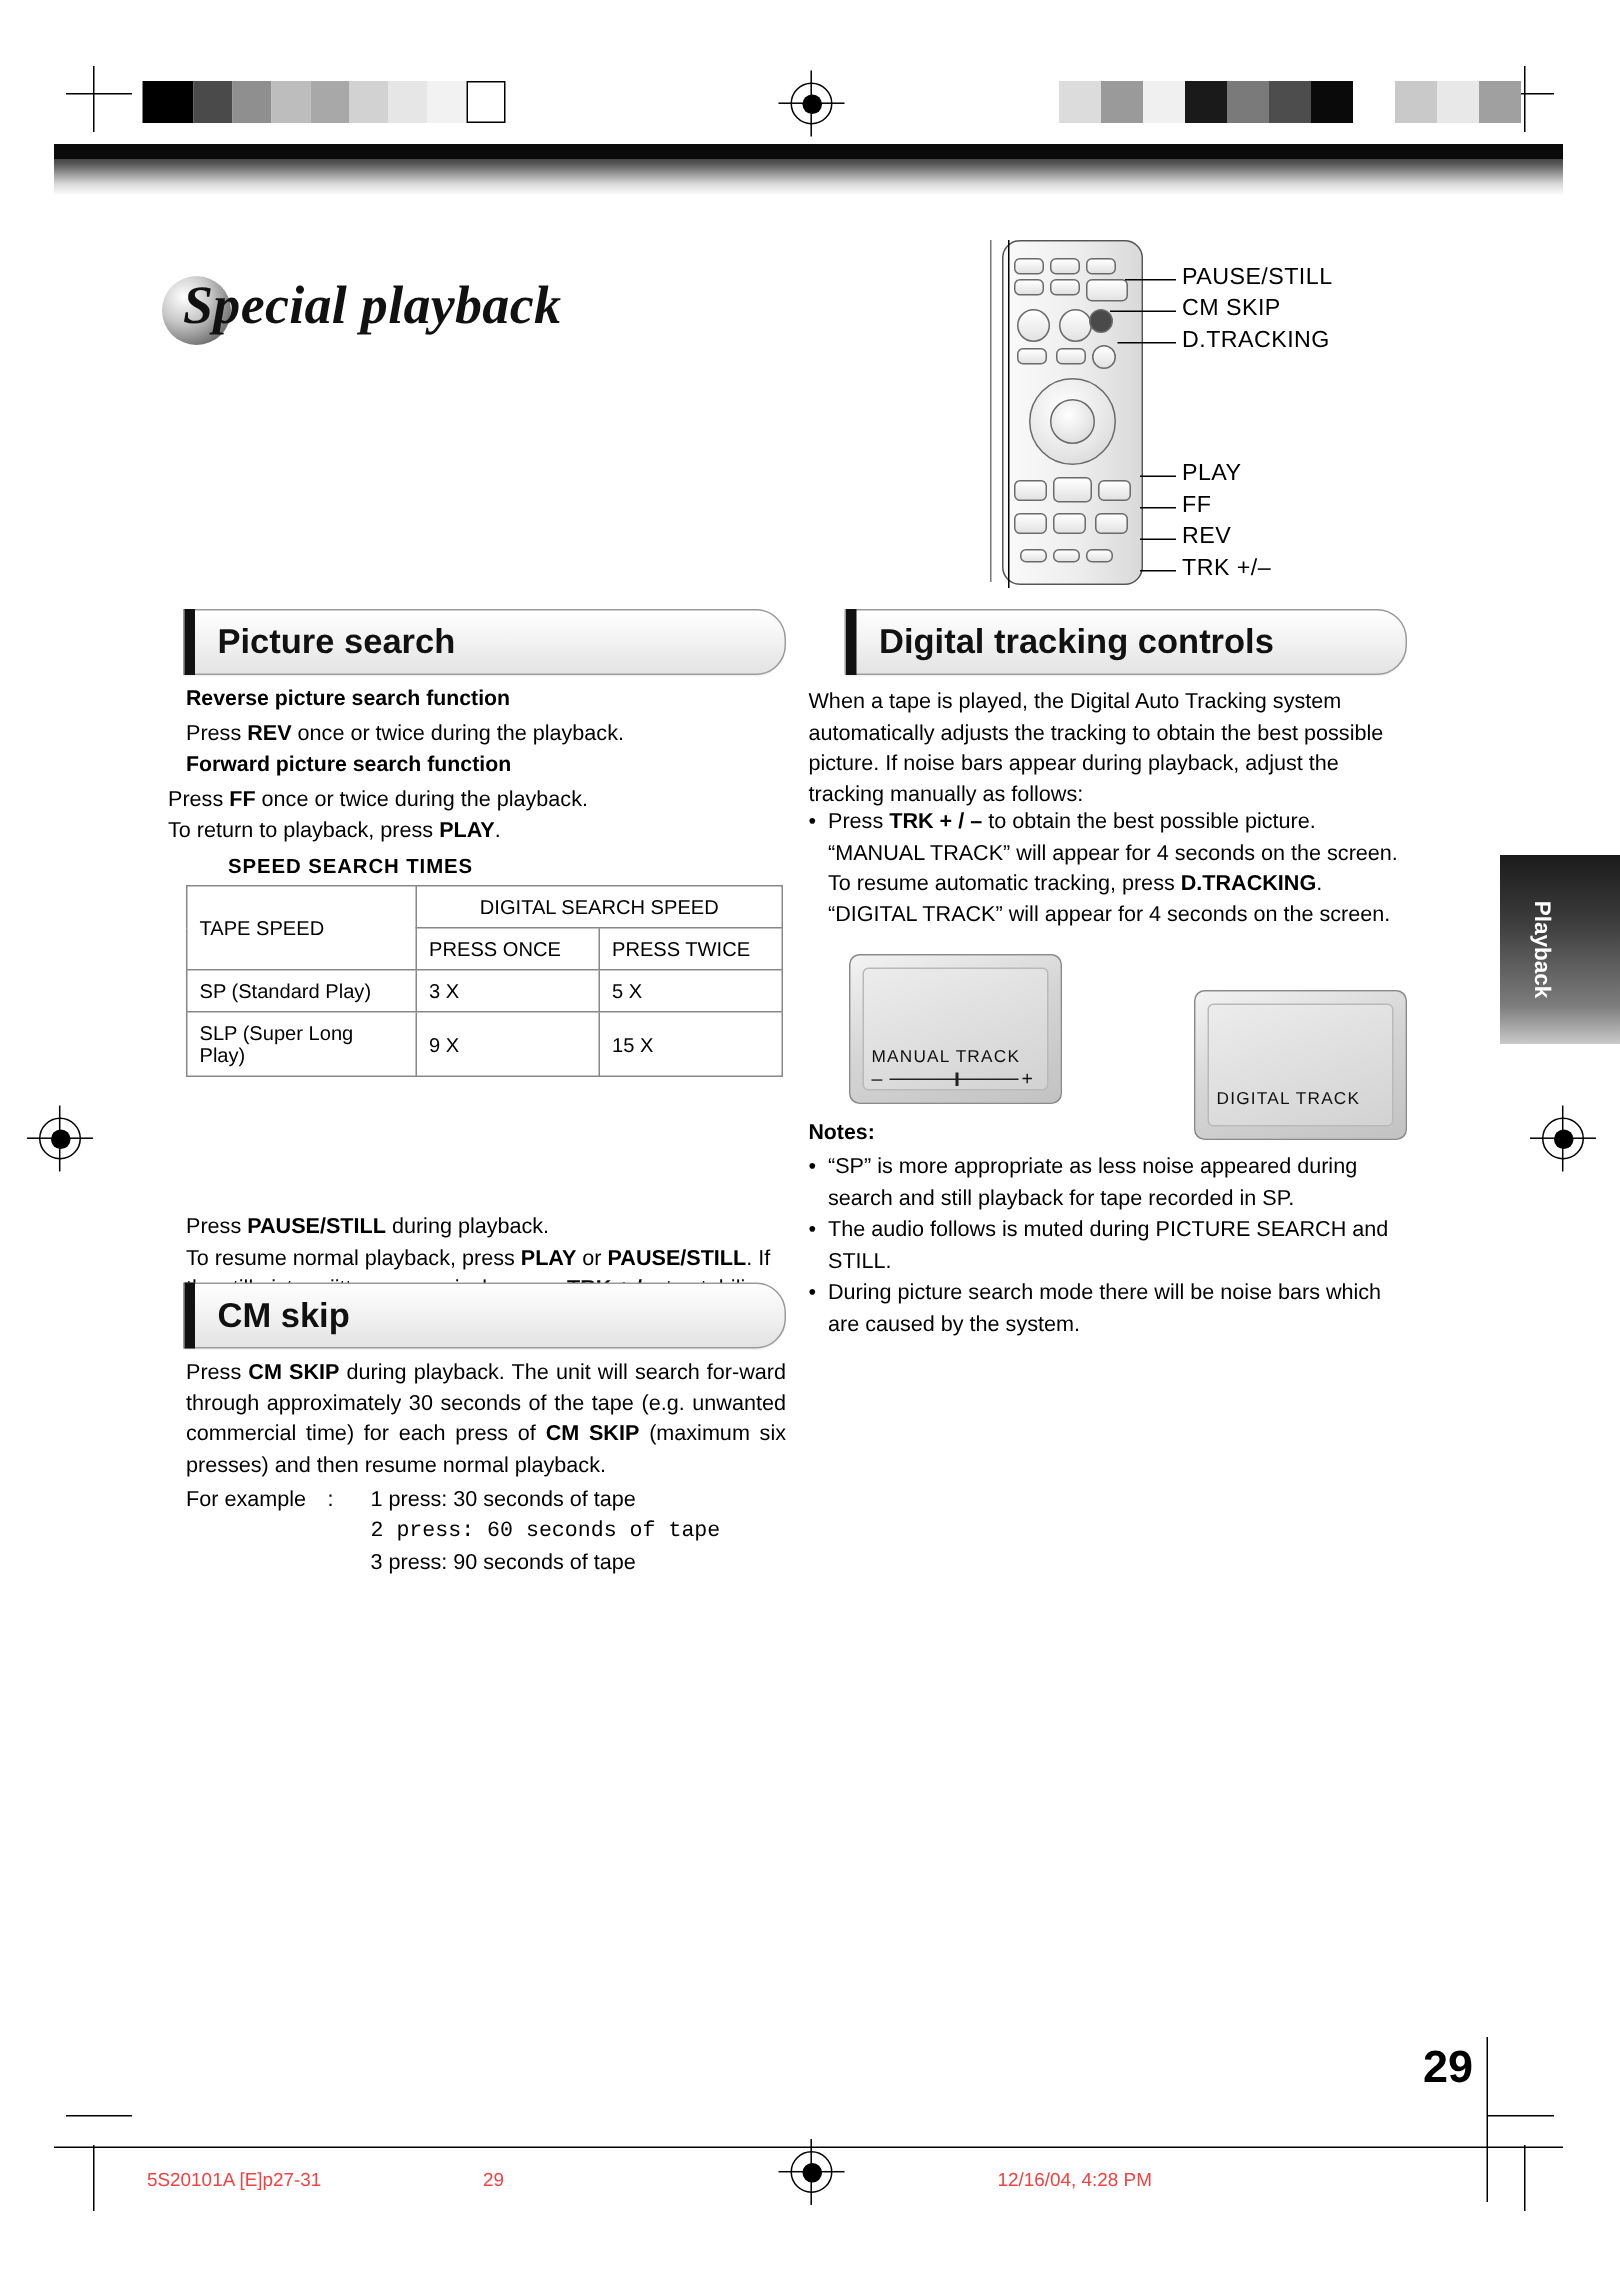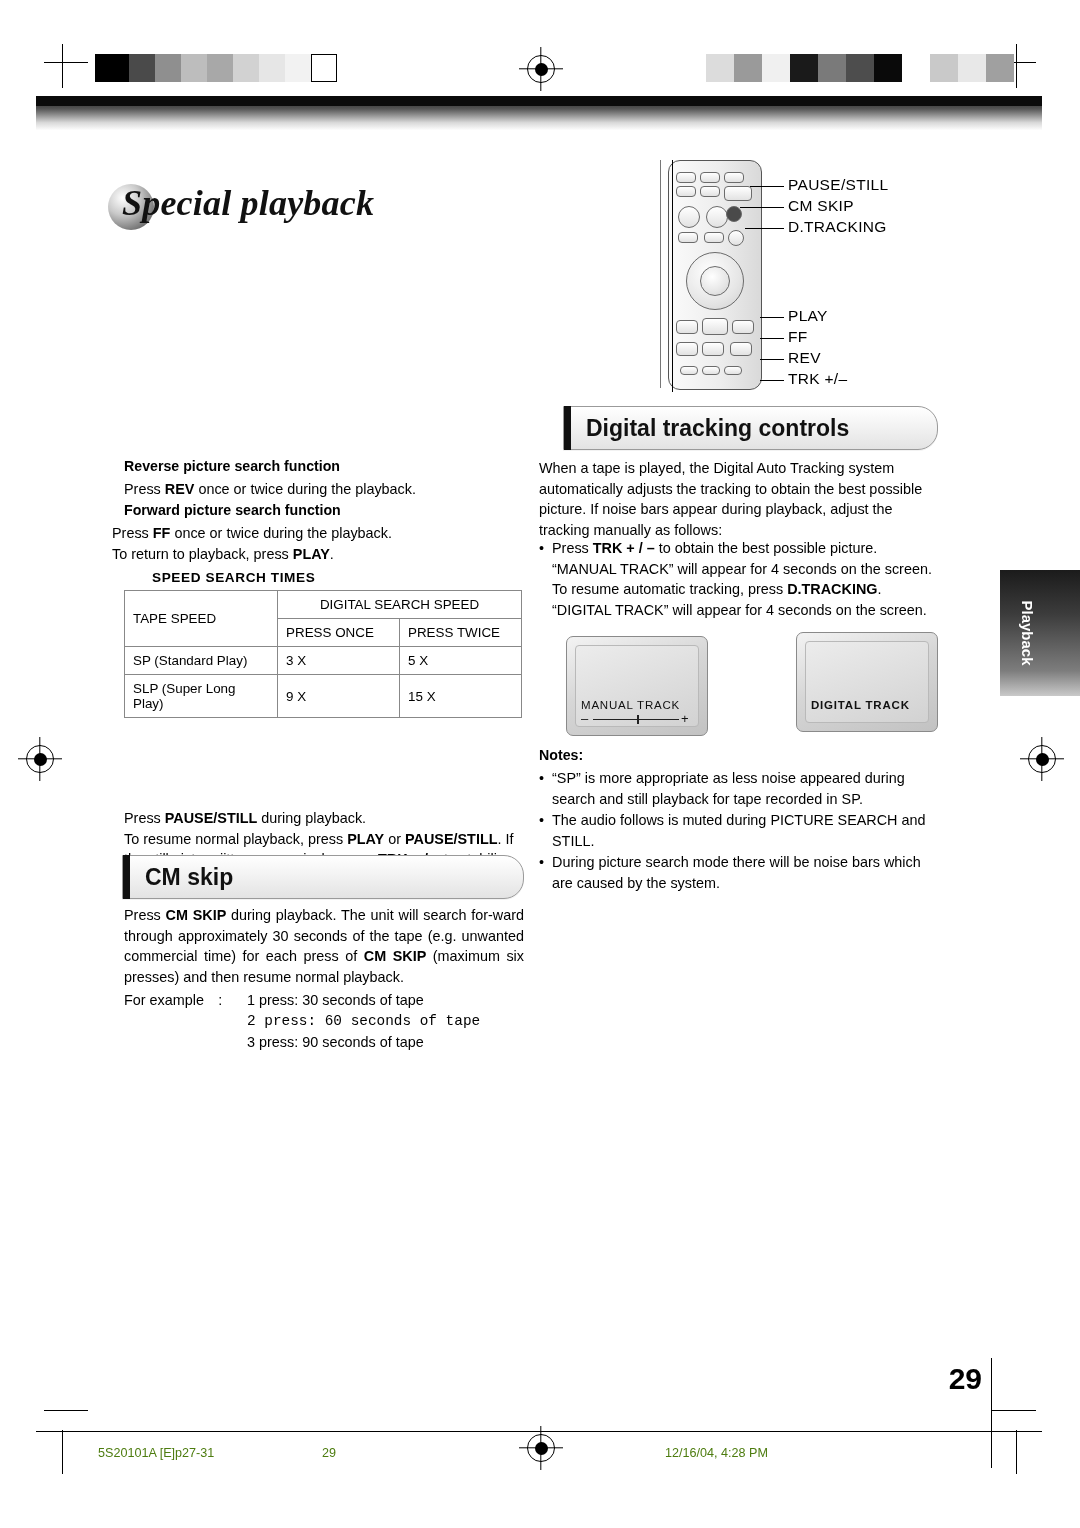--- a/index.html
+++ b/index.html
@@ -130,21 +130,21 @@
     position:absolute; right:20px; top:50%;
     transform:translateY(-50%) rotate(90deg); transform-origin:center;
     color:#fff; font-size:15px; font-weight:bold; white-space:nowrap;
   }
 
   
   .pagenum { position:absolute; right:98px; bottom:132px; font-size:30px; font-weight:bold; }
   .pagenum-rule { position:absolute; right:88px; bottom:60px; width:1.2px; height:110px; background:#000; }
 
   
-  .footer { position:absolute; font-size:12.6px; color:#4d7c0f; }
+  .footer { position:absolute; font-size:12.6px; color:#ef4444; }
   .footer-rule { position:absolute; left:36px; bottom:96px; width:1006px; height:1.1px; background:#000; }
 
   ul.notes { margin:0; padding:0; list-style:none; }
   ul.notes li { position:relative; padding-left:13px; margin-bottom:1px; }
   ul.notes li:before { content:"•"; position:absolute; left:0; top:0; }
 </style>
 </head>
 <body>
 
 <div class="page">
@@ -250,20 +250,24 @@
   <div class="callout-vline" style="left:672px;top:160px;height:232px;"></div>
 
   <div class="callout-label" style="left:788px;top:176px;">PAUSE/STILL</div>
   <div class="callout-label" style="left:788px;top:197px;">CM SKIP</div>
   <div class="callout-label" style="left:788px;top:218px;">D.TRACKING</div>
   <div class="callout-label" style="left:788px;top:307px;">PLAY</div>
   <div class="callout-label" style="left:788px;top:328px;">FF</div>
   <div class="callout-label" style="left:788px;top:349px;">REV</div>
   <div class="callout-label" style="left:788px;top:370px;">TRK +/–</div>
 
+  <div class="sec-head" style="left:122px;top:406px;width:400px;">
+    <div class="bar"></div>
+    <span>Picture search</span>
+  </div>
 
   <div class="sub-head" style="left:124px;top:458px;">Reverse picture search function</div>
   <div class="body-text" style="left:124px;top:479px;width:400px;">
     <span>Press </span><span class="b">REV</span><span> once or twice during the playback.</span>
   </div>
 
   <div class="sub-head" style="left:124px;top:502px;">Forward picture search function</div>
   <div class="body-text" style="left:112px;top:523px;width:410px;">
     <span>Press </span><span class="b">FF</span><span> once or twice during the playback.</span><br>
     <span>To return to playback, press </span><span class="b">PLAY</span><span>.</span>
@@ -329,21 +333,21 @@
 
   <div class="tv" style="left:566px;top:636px;width:140px;height:98px;">
     <div class="tv-inner"></div>
     <div class="tv-label" style="left:14px;top:62px;">MANUAL  TRACK</div>
     <div class="track-minus" style="left:14px;top:74px;">–</div>
     <div class="track-bar" style="left:26px;top:82px;width:86px;"></div>
     <div class="track-tick" style="left:70px;top:78px;"></div>
     <div class="track-plus" style="left:114px;top:74px;">+</div>
   </div>
 
-  <div class="tv" style="left:796px;top:632px;width:140px;height:98px;font-weight:bold;">
+  <div class="tv" style="left:796px;top:660px;width:140px;height:98px;">
     <div class="tv-inner"></div>
     <div class="tv-label" style="left:14px;top:66px;">DIGITAL TRACK</div>
   </div>
 
   <div class="sub-head" style="left:539px;top:747px;">Notes:</div>
 
   <div class="body-text" style="left:539px;top:768px;width:400px;">
     <ul class="notes">
       <li>“SP” is more appropriate as less noise appeared during search and still playback for tape recorded in SP.</li>
       <li>The audio follows is muted during PICTURE SEARCH and STILL.</li>

